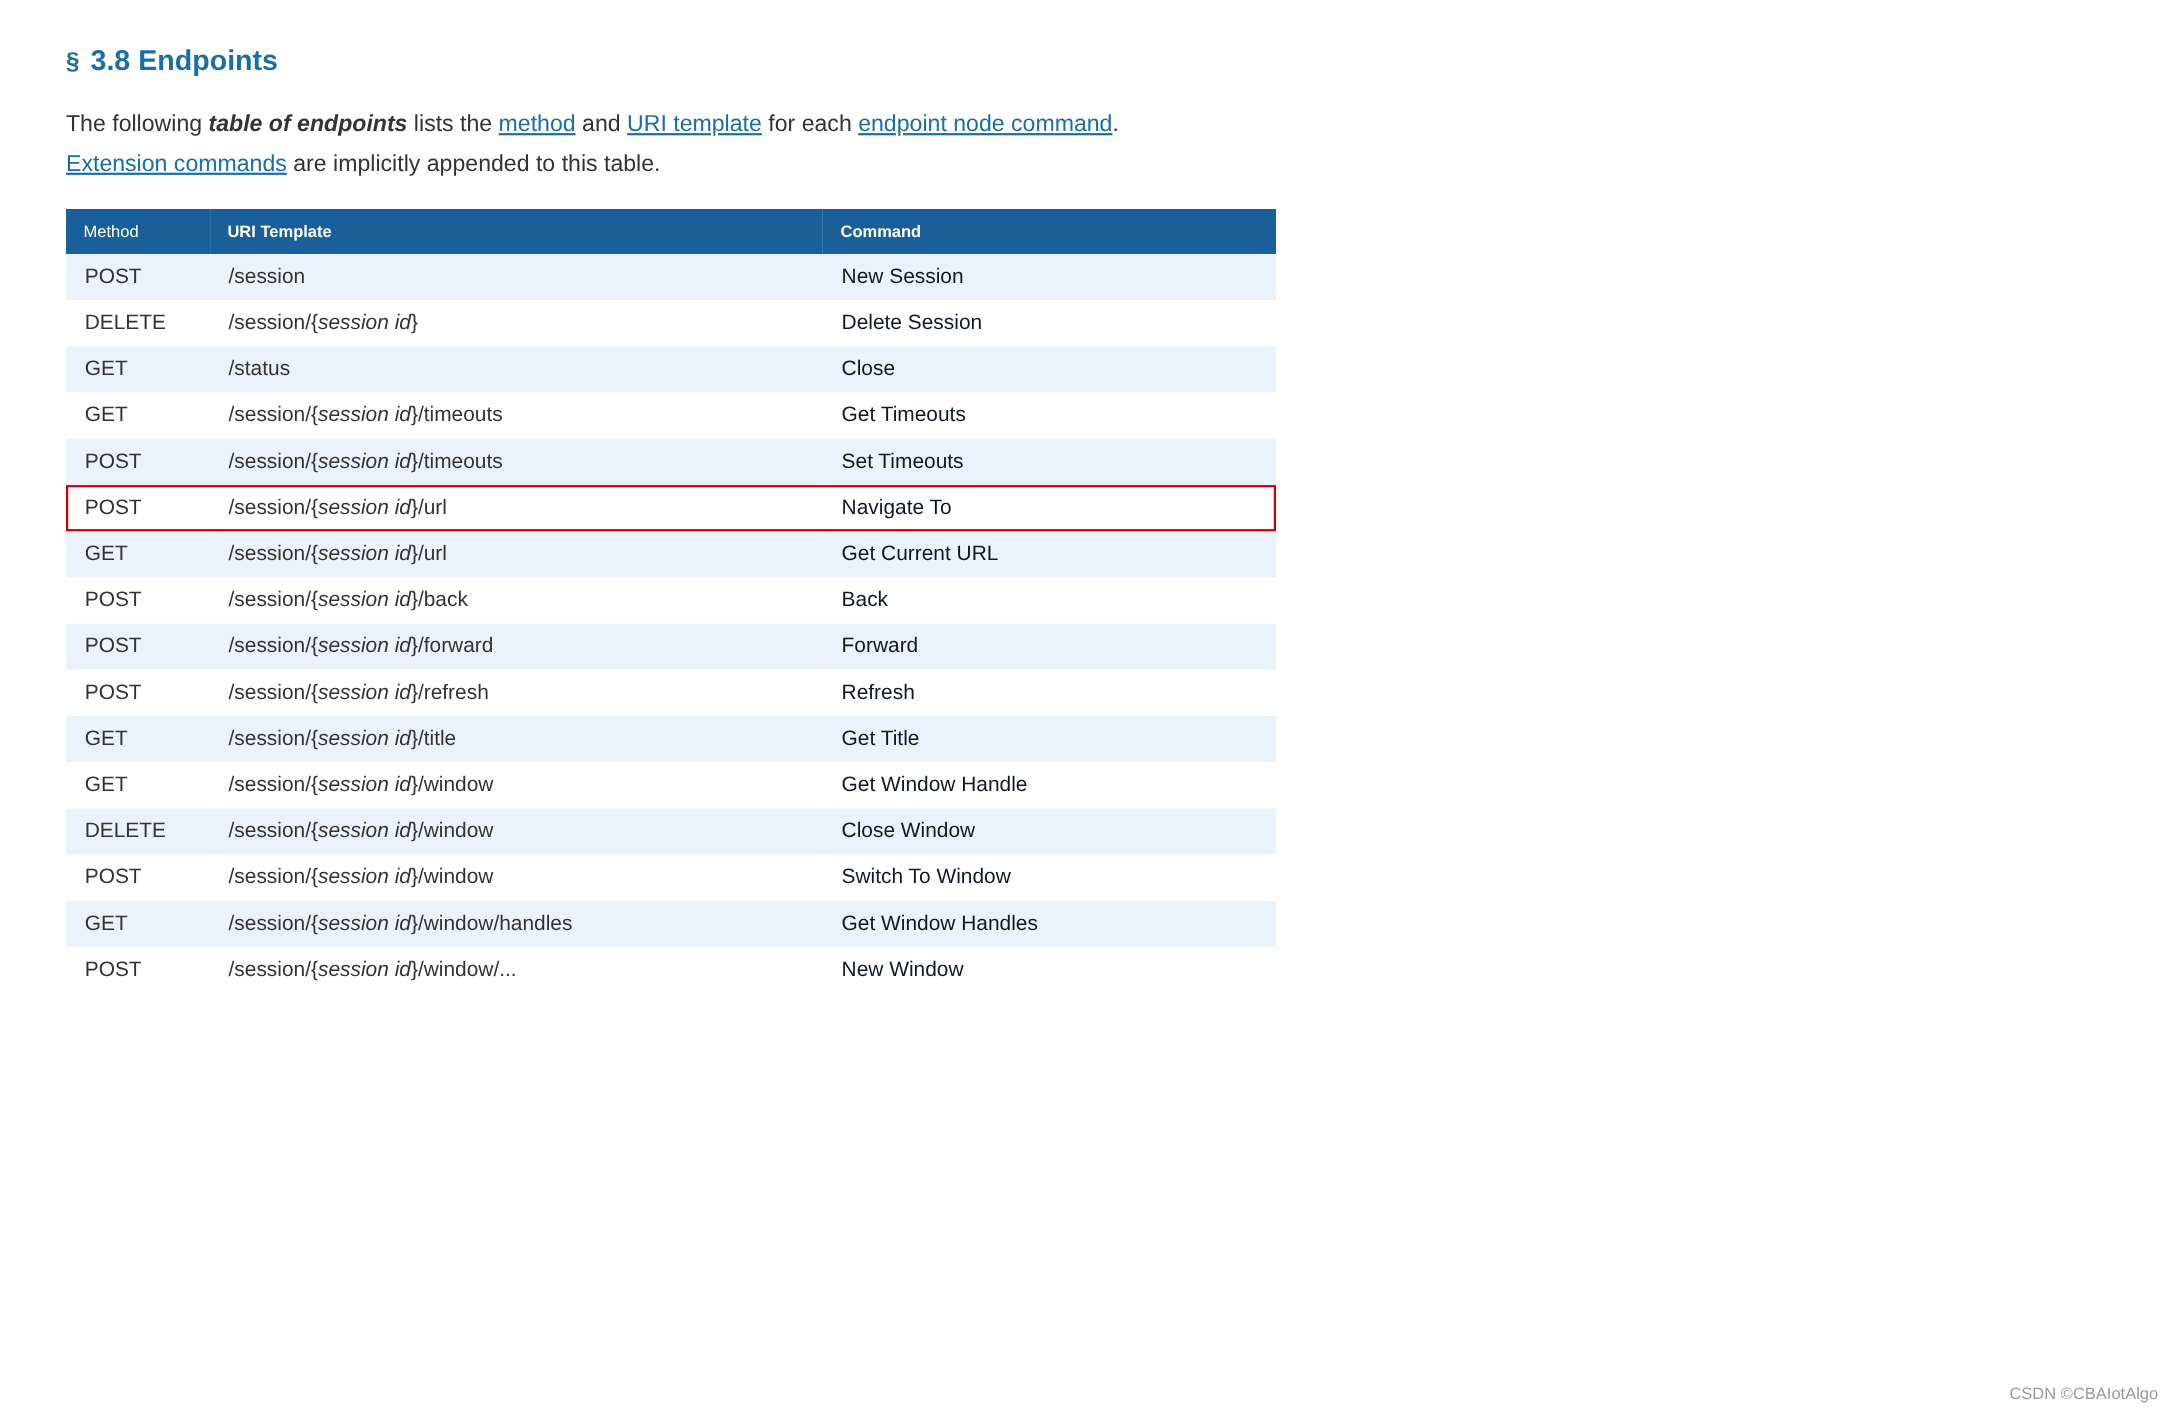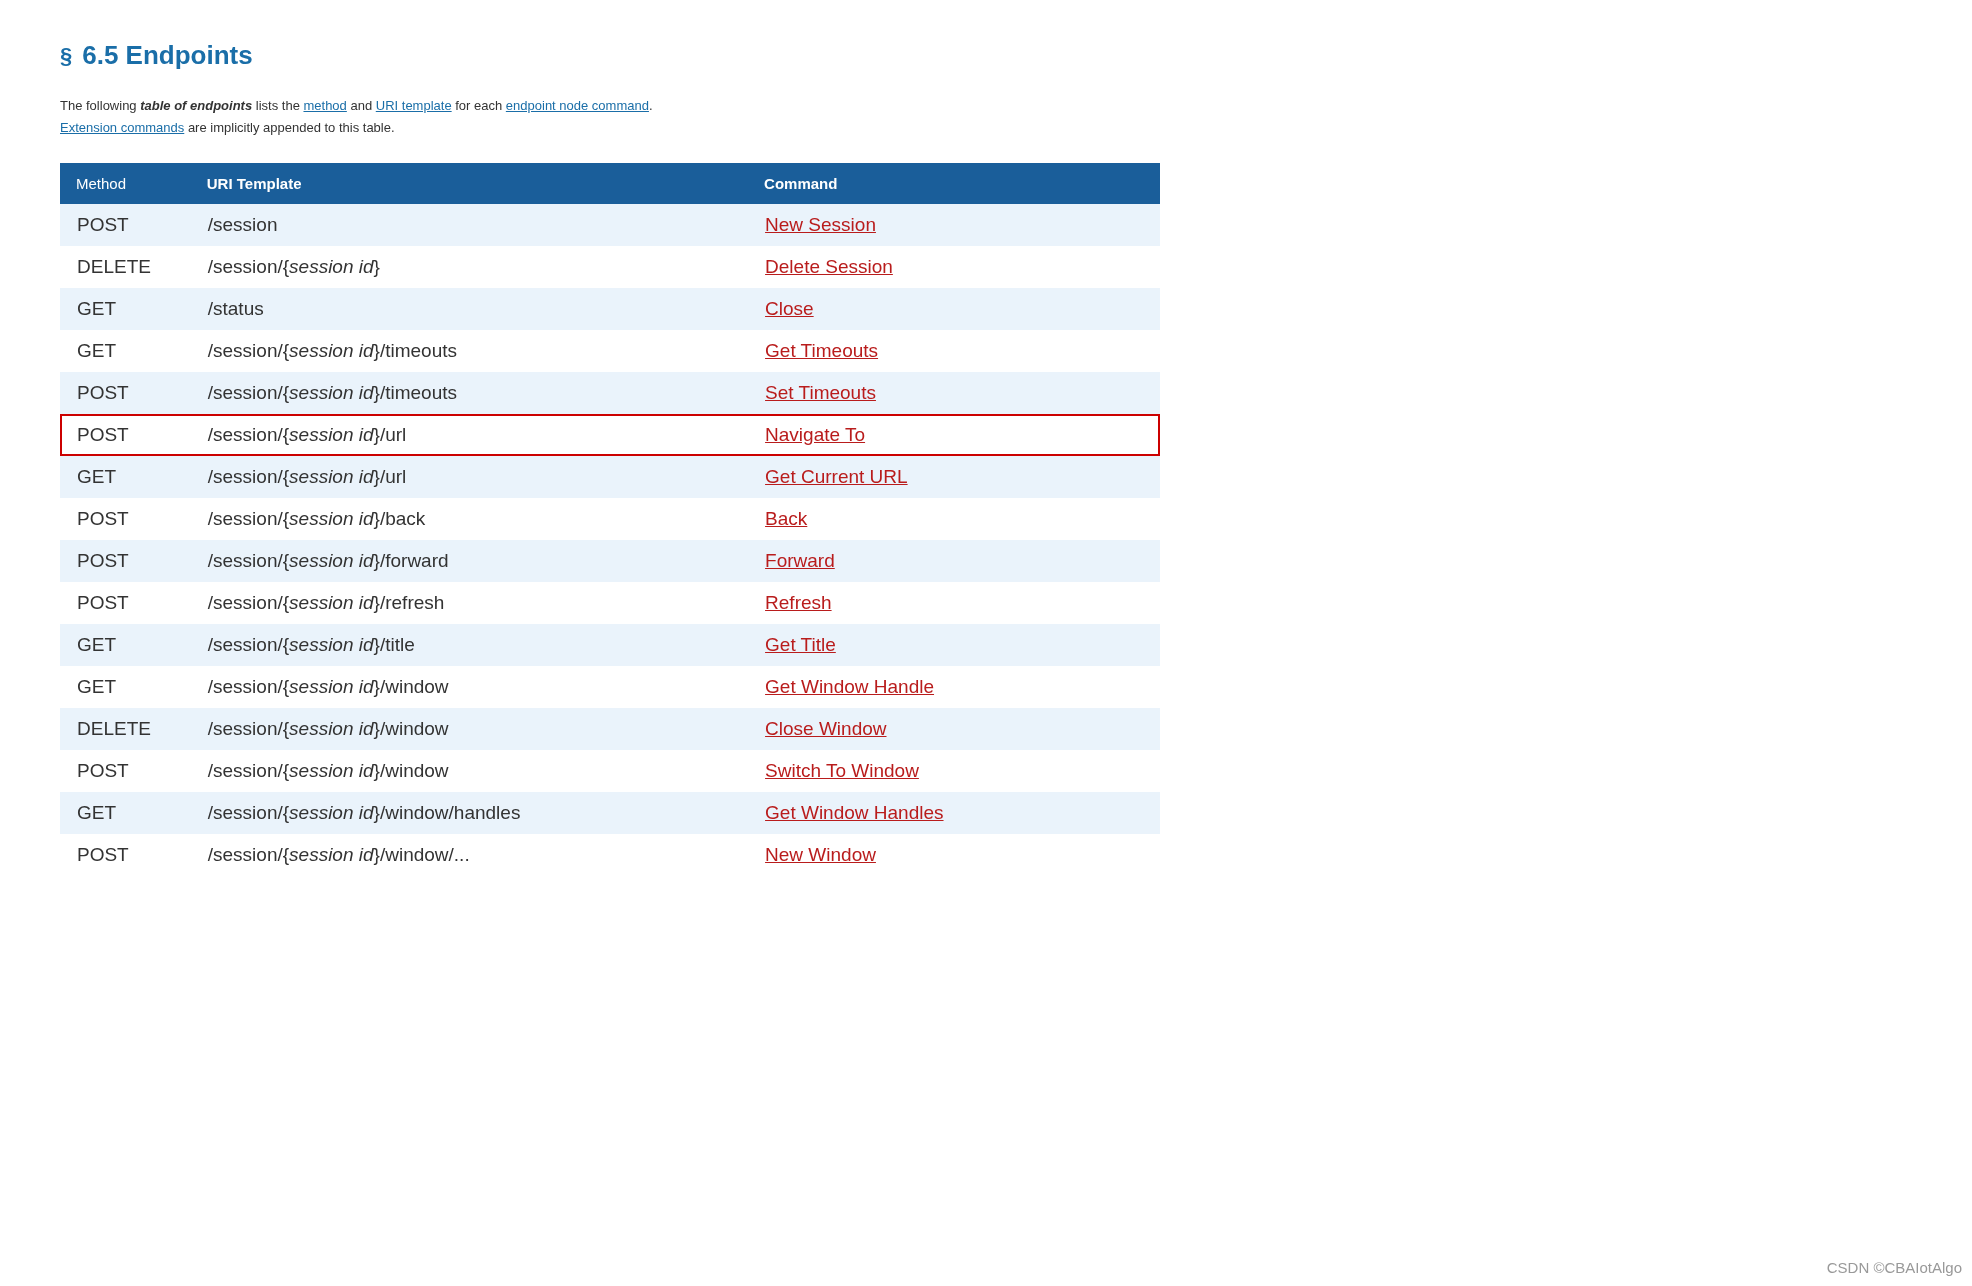--- a/index.html
+++ b/index.html
@@ -27,21 +27,21 @@
     }
 
     .section-symbol {
       color: #1a6ea8;
       font-size: 22px;
     }
 
     .description {
       margin-bottom: 24px;
       line-height: 1.7;
-      font-size: 13px;
+      font-size: 21px;
     }
 
     .description a, .desc-link {
       color: #1a6ea8;
       text-decoration: underline;
       cursor: pointer;
     }
 
     .description strong em {
       font-weight: bold;
@@ -95,39 +95,38 @@
     .uri-col {
       width: 460px;
     }
 
     .command-col {
       width: 340px;
       margin-top: 44px;
     }
 
     .command-link {
-      color: #b91c1c;
-      text-decoration: underline;
+      color: #0f172a;
       cursor: pointer;
     }
 
     .watermark {
       position: fixed;
       bottom: 10px;
       right: 10px;
       font-size: 15px;
       color: #999;
     }
   </style>
 </head>
 <body>
 
 <h1 class="section-title">
   <span class="section-symbol">§</span>
-  <span>6.5 Endpoints</span>
+  <span>3.8 Endpoints</span>
 </h1>
 
 <div class="description">
   <span>The following </span><strong><em>table of endpoints</em></strong><span> lists the </span><a class="desc-link">method</a><span> and </span><a class="desc-link">URI template</a><span> for each </span><a class="desc-link">endpoint node command</a><span>.</span><br>
   <a class="desc-link">Extension commands</a><span> are implicitly appended to this table.</span>
 </div>
 
 <table>
   <thead>
     <tr>

